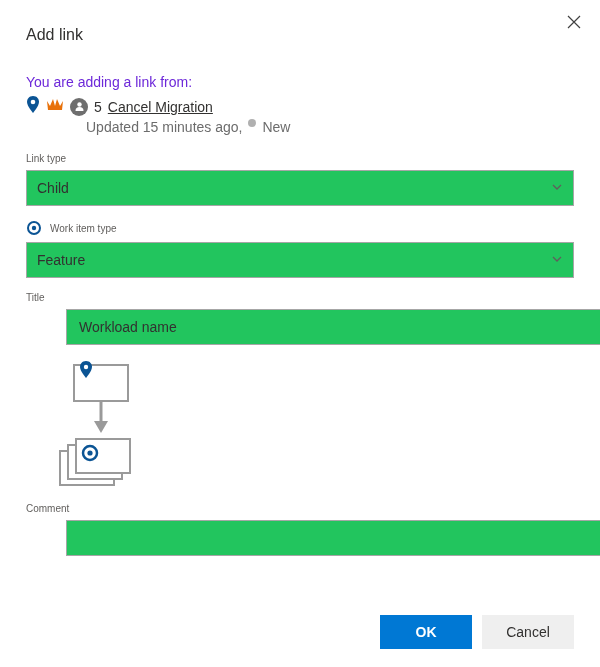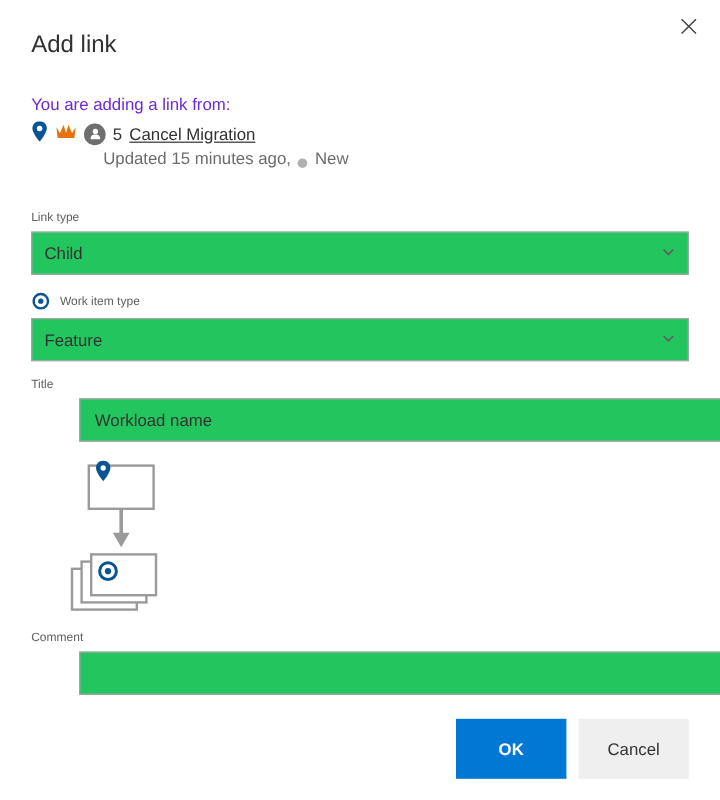--- a/index.html
+++ b/index.html
@@ -17,21 +17,21 @@
   .close-btn {
     position: absolute;
     top: 14px;
     right: 18px;
     width: 16px;
     height: 16px;
     cursor: pointer;
   }
   .close-btn svg { display: block; }
   h1 {
-    font-size: 20px;
+    font-size: 16px;
     font-weight: 400;
     margin: 6px 0 30px 0;
     color: #323130;
   }
   .prompt {
     font-size: 14px;
     margin-bottom: 6px;
     color: #6d28d9;
   }
   .wi-row {
@@ -54,23 +54,23 @@
   .wi-row .title-link {
     color: #323130;
     text-decoration: underline;
     cursor: pointer;
   }
   .wi-meta {
     margin-left: 60px;
     color: #6c6c6c;
     font-size: 14px;
     display: flex;
-    align-items: flex-end;
+    align-items: flex-start;
     gap: 6px;
-    margin-bottom: 36px;
+    margin-bottom: 18px;
   }
   .dot {
     width: 8px; height: 8px; border-radius: 50%;
     background: #b0b0b0;
     display: inline-block;
   }
   .field-label {
     font-size: 10px;
     color: #605e5c;
     margin-bottom: 6px;
@@ -105,21 +105,21 @@
   }
   .diagram svg { display: block; }
   .footer {
     position: absolute;
     right: 26px;
     bottom: 18px;
     display: flex;
     gap: 10px;
   }
   .btn {
-    height: 50px;
+    height: 34px;
     min-width: 92px;
     padding: 0 18px;
     font-size: 14px;
     font-family: inherit;
     border: none;
     cursor: pointer;
     display: inline-flex;
     align-items: center;
     justify-content: center;
   }

